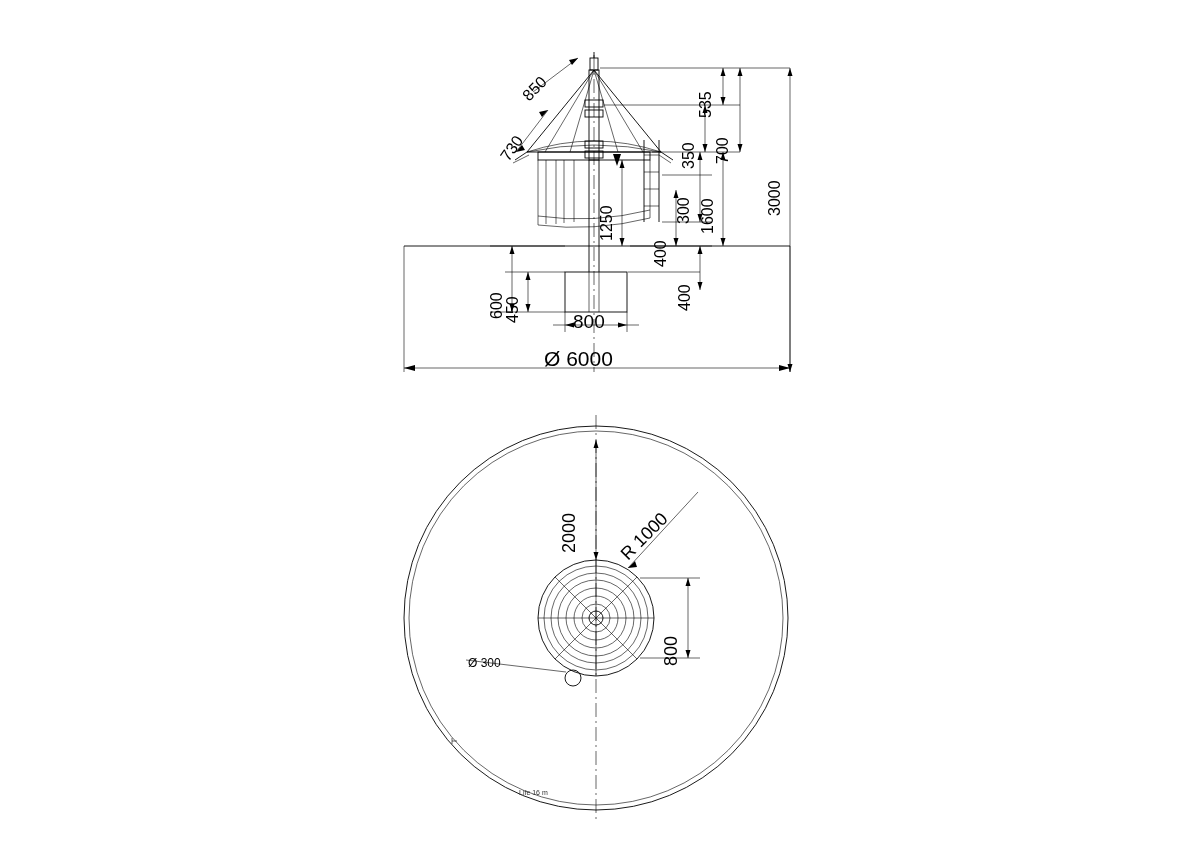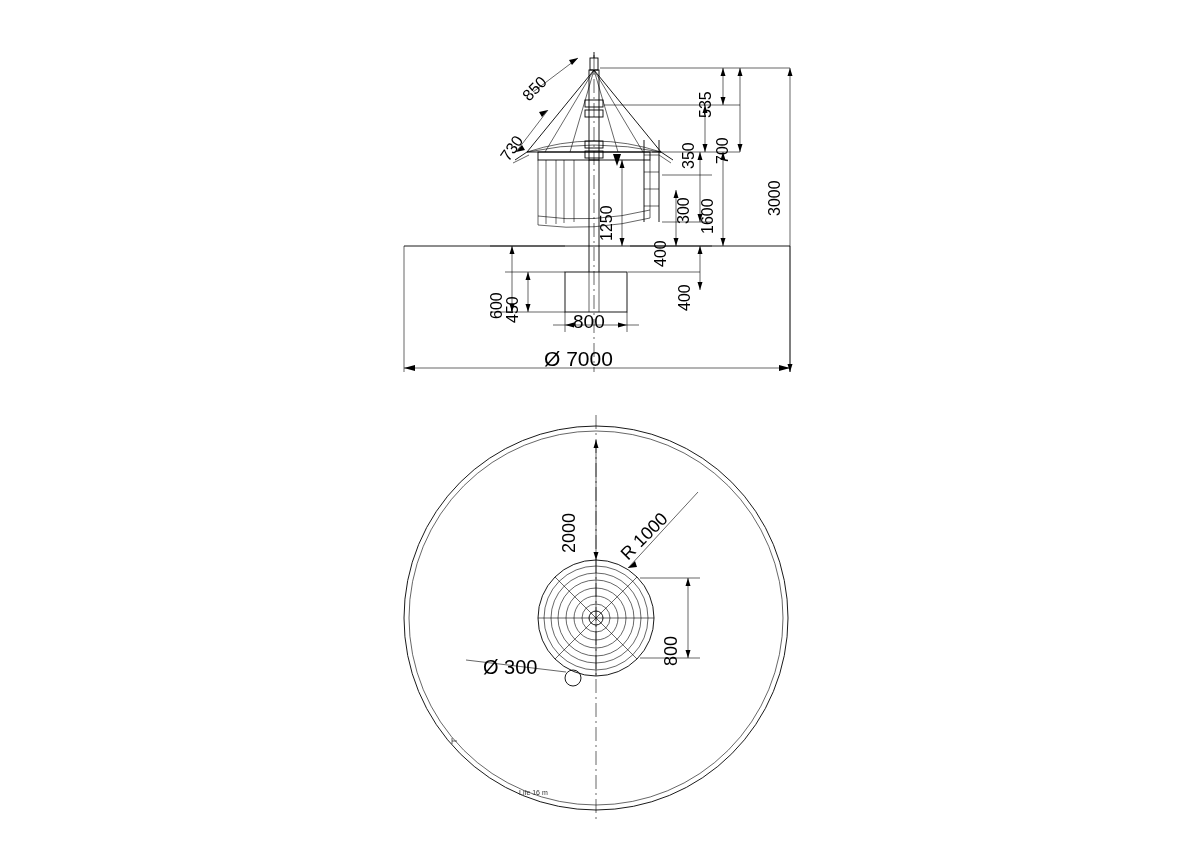--- a/index.html
+++ b/index.html
@@ -261,25 +261,25 @@
   <div class="lbl rot90" style="left:669px; top:251px;">400</div>
 
   <div class="lbl rot90" style="left:693px; top:295px;">400</div>
 
   <div class="lbl rot90" style="left:505px; top:303px;">600</div>
 
   <div class="lbl rot90" style="left:521px; top:307px;">450</div>
 
   <div class="lbl big" style="left:573px; top:312px;">800</div>
 
-  <div class="lbl big" style="left:544px; top:348px; font-size:21px;">Ø 7000</div>
+  <div class="lbl big" style="left:544px; top:348px; font-size:21px;">Ø 6000</div>
 
   <div class="lbl rot90" style="left:578px; top:535px; font-size:18px;">2000</div>
 
   <div class="lbl rot45" style="left:630px; top:545px; font-size:18px;">R 1000</div>
 
   <div class="lbl rot90" style="left:680px; top:648px; font-size:18px;">800</div>
 
-  <div class="lbl big" style="left:483px; top:657px; font-size:20px;">Ø 300</div>
+  <div class="lbl big" style="left:468px; top:657px; font-size:12px;">Ø 300</div>
 
   <div class="lbl small" style="left:519px; top:789px;">Life 16 m</div>
 
 </div>
 
 </body></html>

